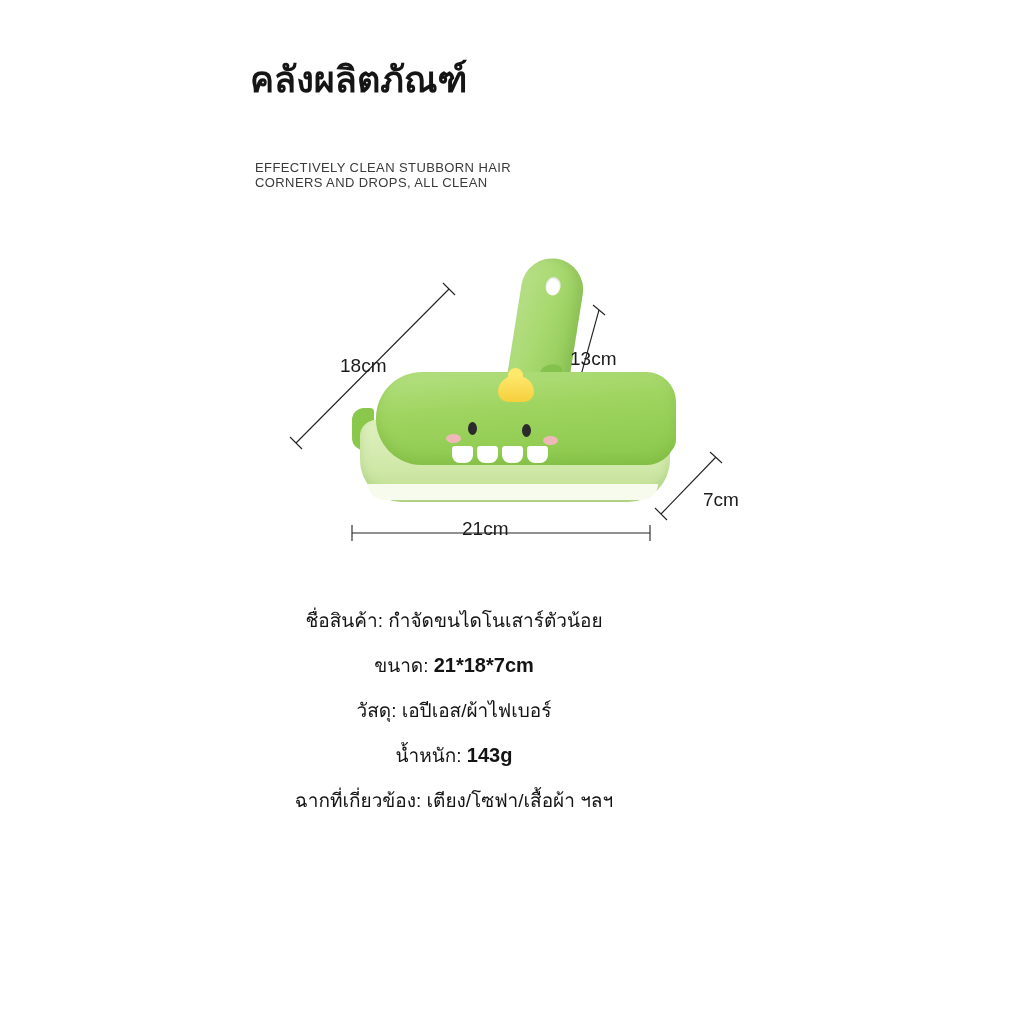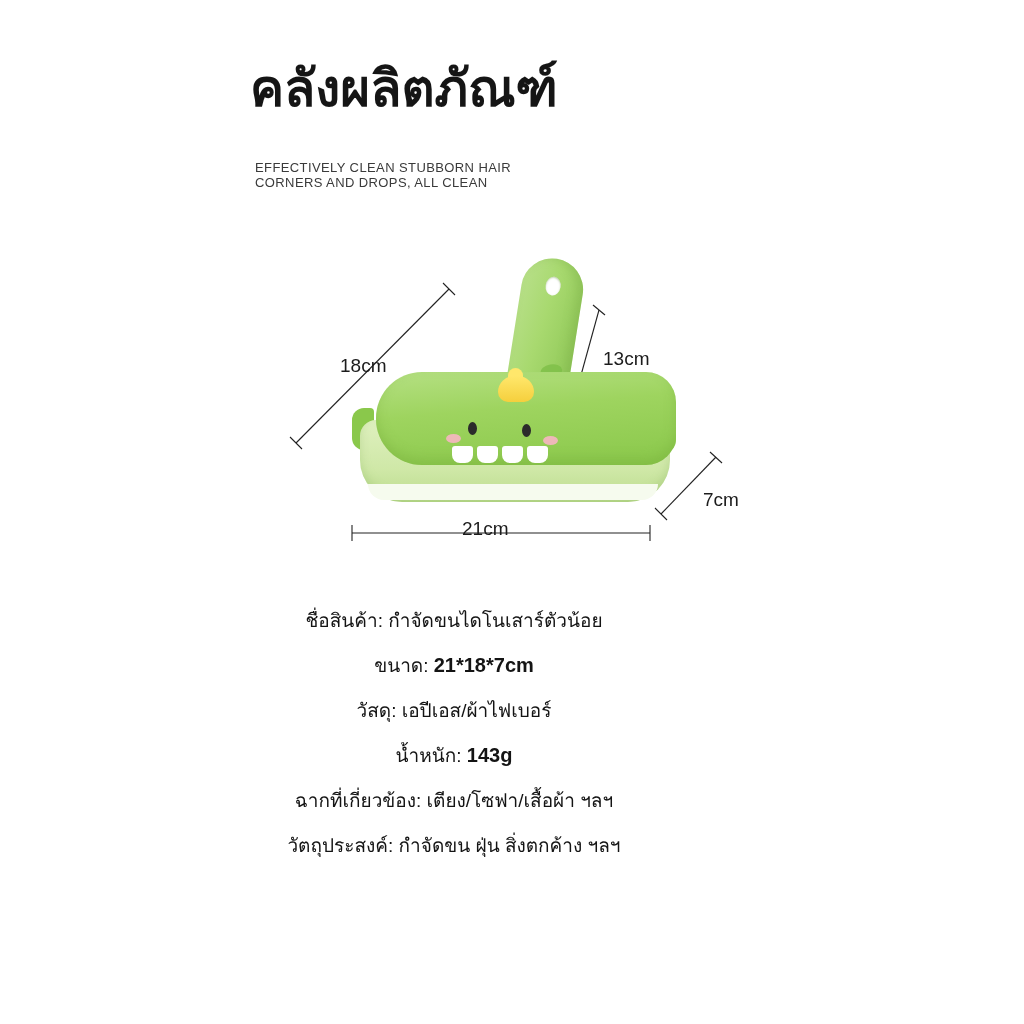--- a/index.html
+++ b/index.html
@@ -14,21 +14,21 @@
     font-family: "Liberation Sans", sans-serif;
     color: #1a1a1a;
     overflow: hidden;
   }
 
   
   .title {
     position: absolute;
     left: 250px;
     top: 58px;
-    font-size: 51px;
+    font-size: 36px;
     font-weight: 700;
     letter-spacing: 0px;
     color: #151515;
     line-height: 1.2;
     white-space: nowrap;
   }
   .subtitle {
     position: absolute;
     left: 255px;
     top: 160px;
@@ -197,21 +197,21 @@
 
   
   .dim-label {
     position: absolute;
     font-size: 19px;
     color: #1c1c1c;
     font-family: "Liberation Sans", sans-serif;
     white-space: nowrap;
   }
   .dim-18 { left: 308px; top: 355px; margin-left: 32px; }
-  .dim-13 { left: 603px; top: 348px; }
+  .dim-13 { left: 570px; top: 348px; }
   .dim-21 { left: 462px; top: 518px; }
   .dim-7  { left: 703px; top: 489px; }
 
   svg.dims {
     position: absolute;
     left: 0; top: 0;
     width: 1024px; height: 1024px;
     pointer-events: none;
   }
 
@@ -308,17 +308,13 @@
     <span class="value">เอปีเอส/ผ้าไฟเบอร์</span>
   </div>
   <div class="spec-row">
     <span class="label">น้ำหนัก:</span>
     <span class="value bold">143g</span>
   </div>
   <div class="spec-row">
     <span class="label">ฉากที่เกี่ยวข้อง:</span>
     <span class="value">เตียง/โซฟา/เสื้อผ้า ฯลฯ</span>
   </div>
-  <div class="spec-row">
-    <span class="label">วัตถุประสงค์:</span>
-    <span class="value">กำจัดขน ฝุ่น สิ่งตกค้าง ฯลฯ</span>
-  </div>
 </div>
 
 </body></html>

